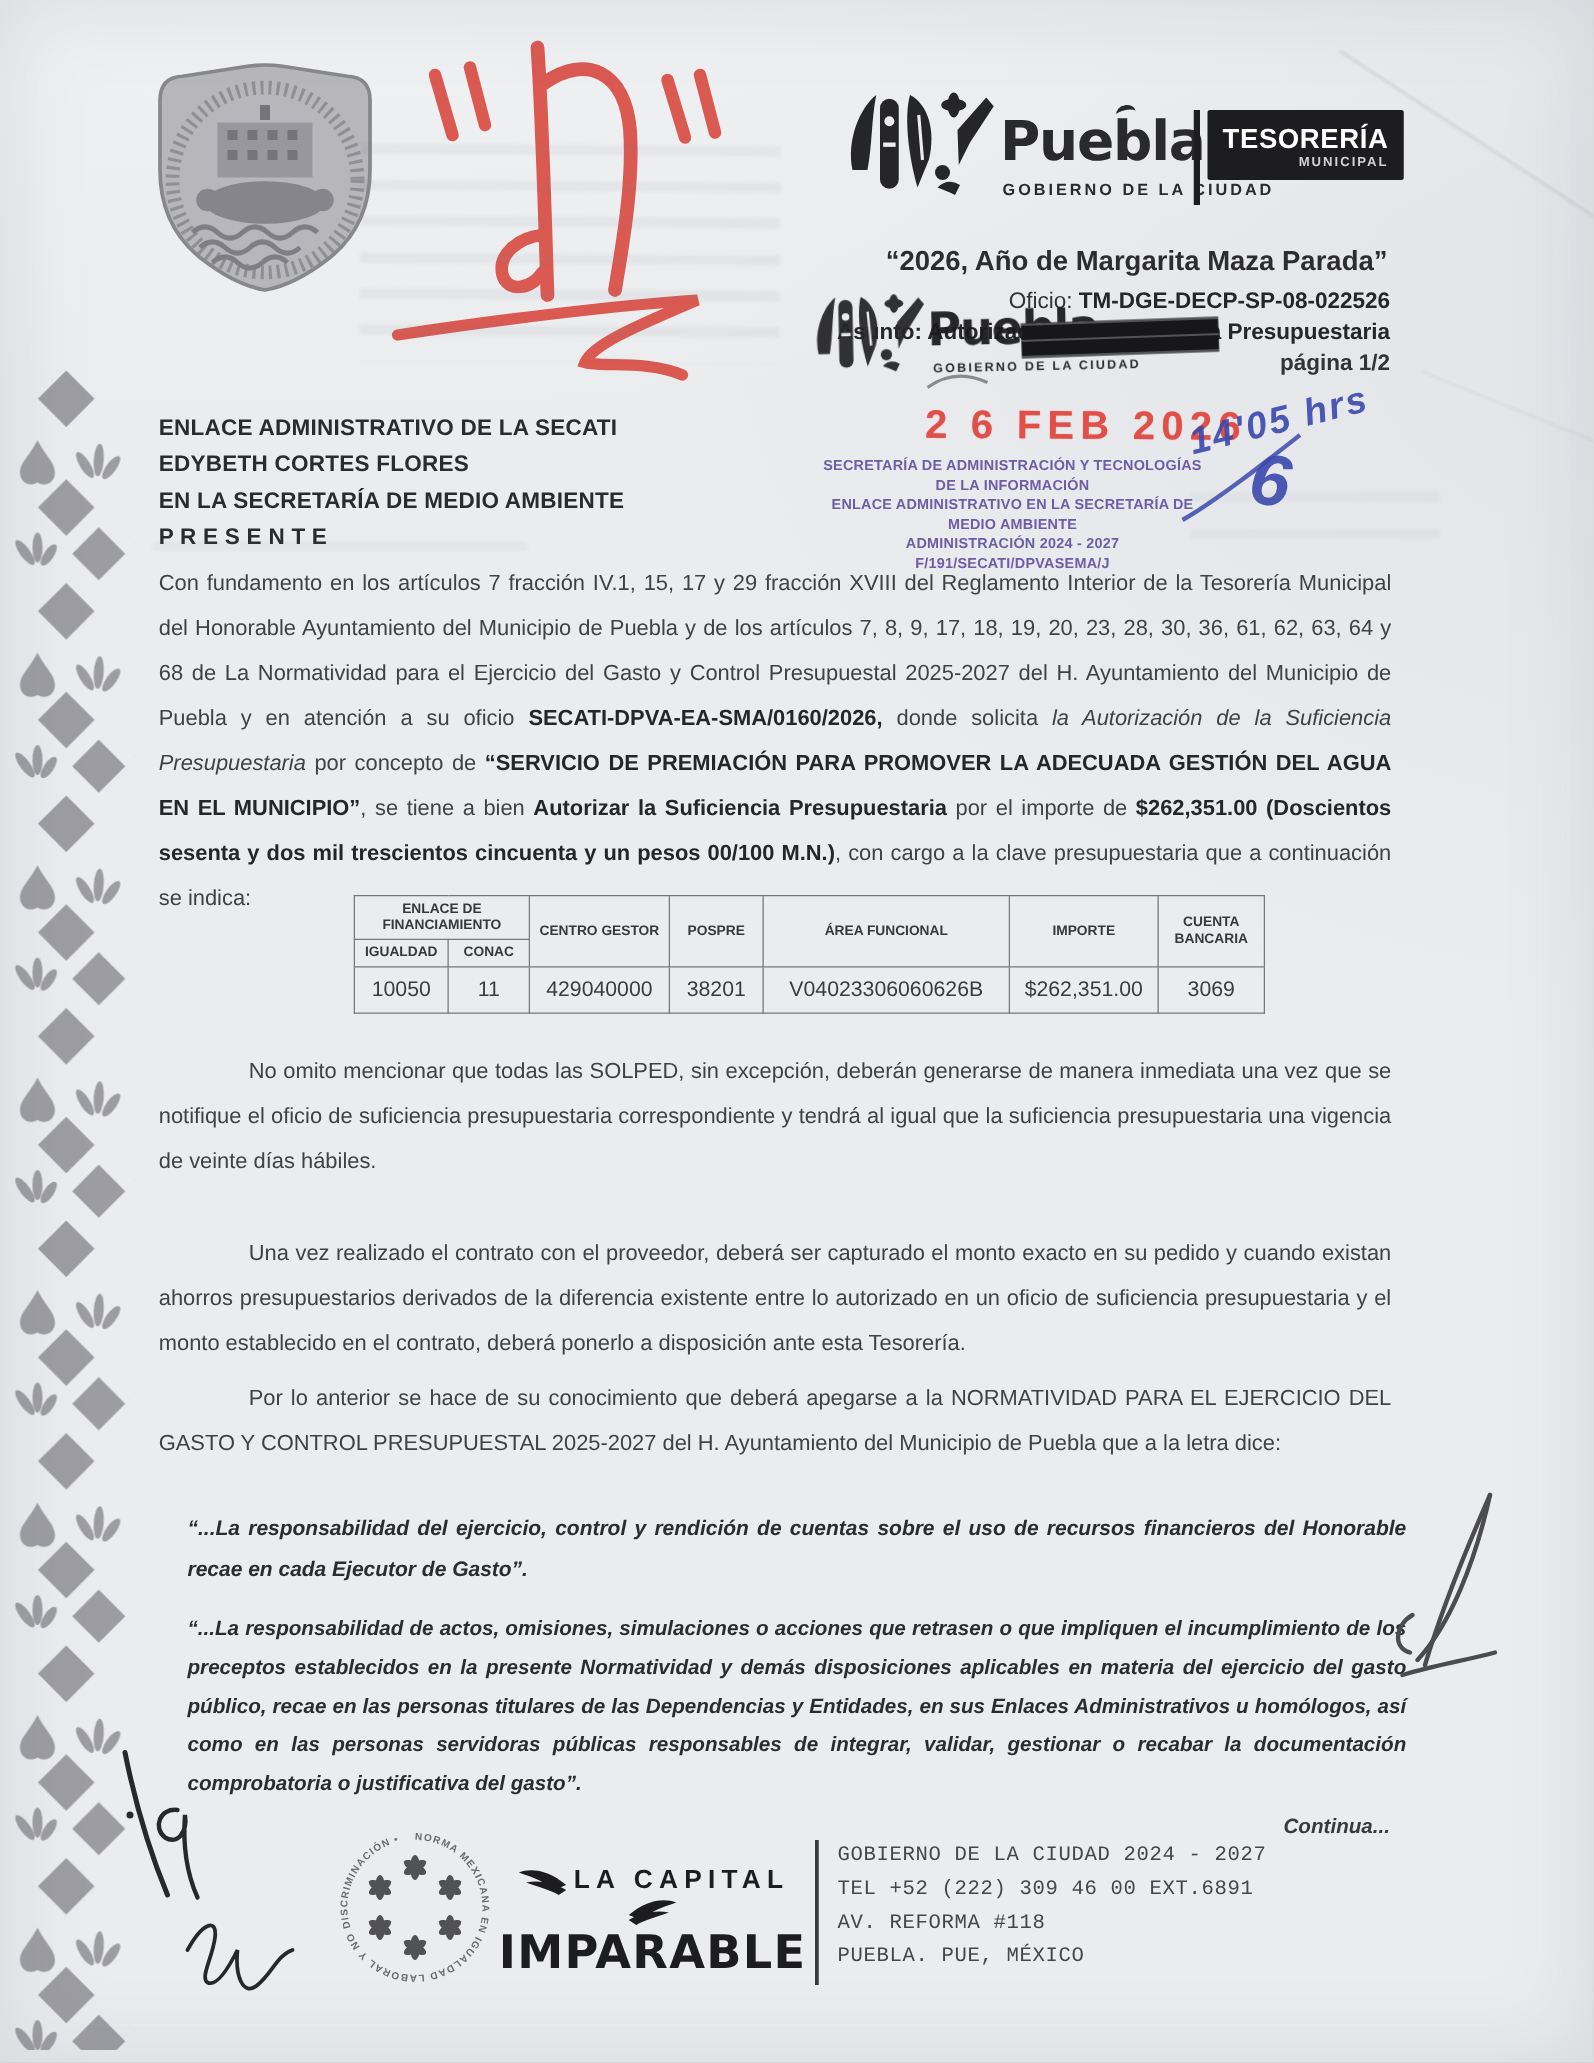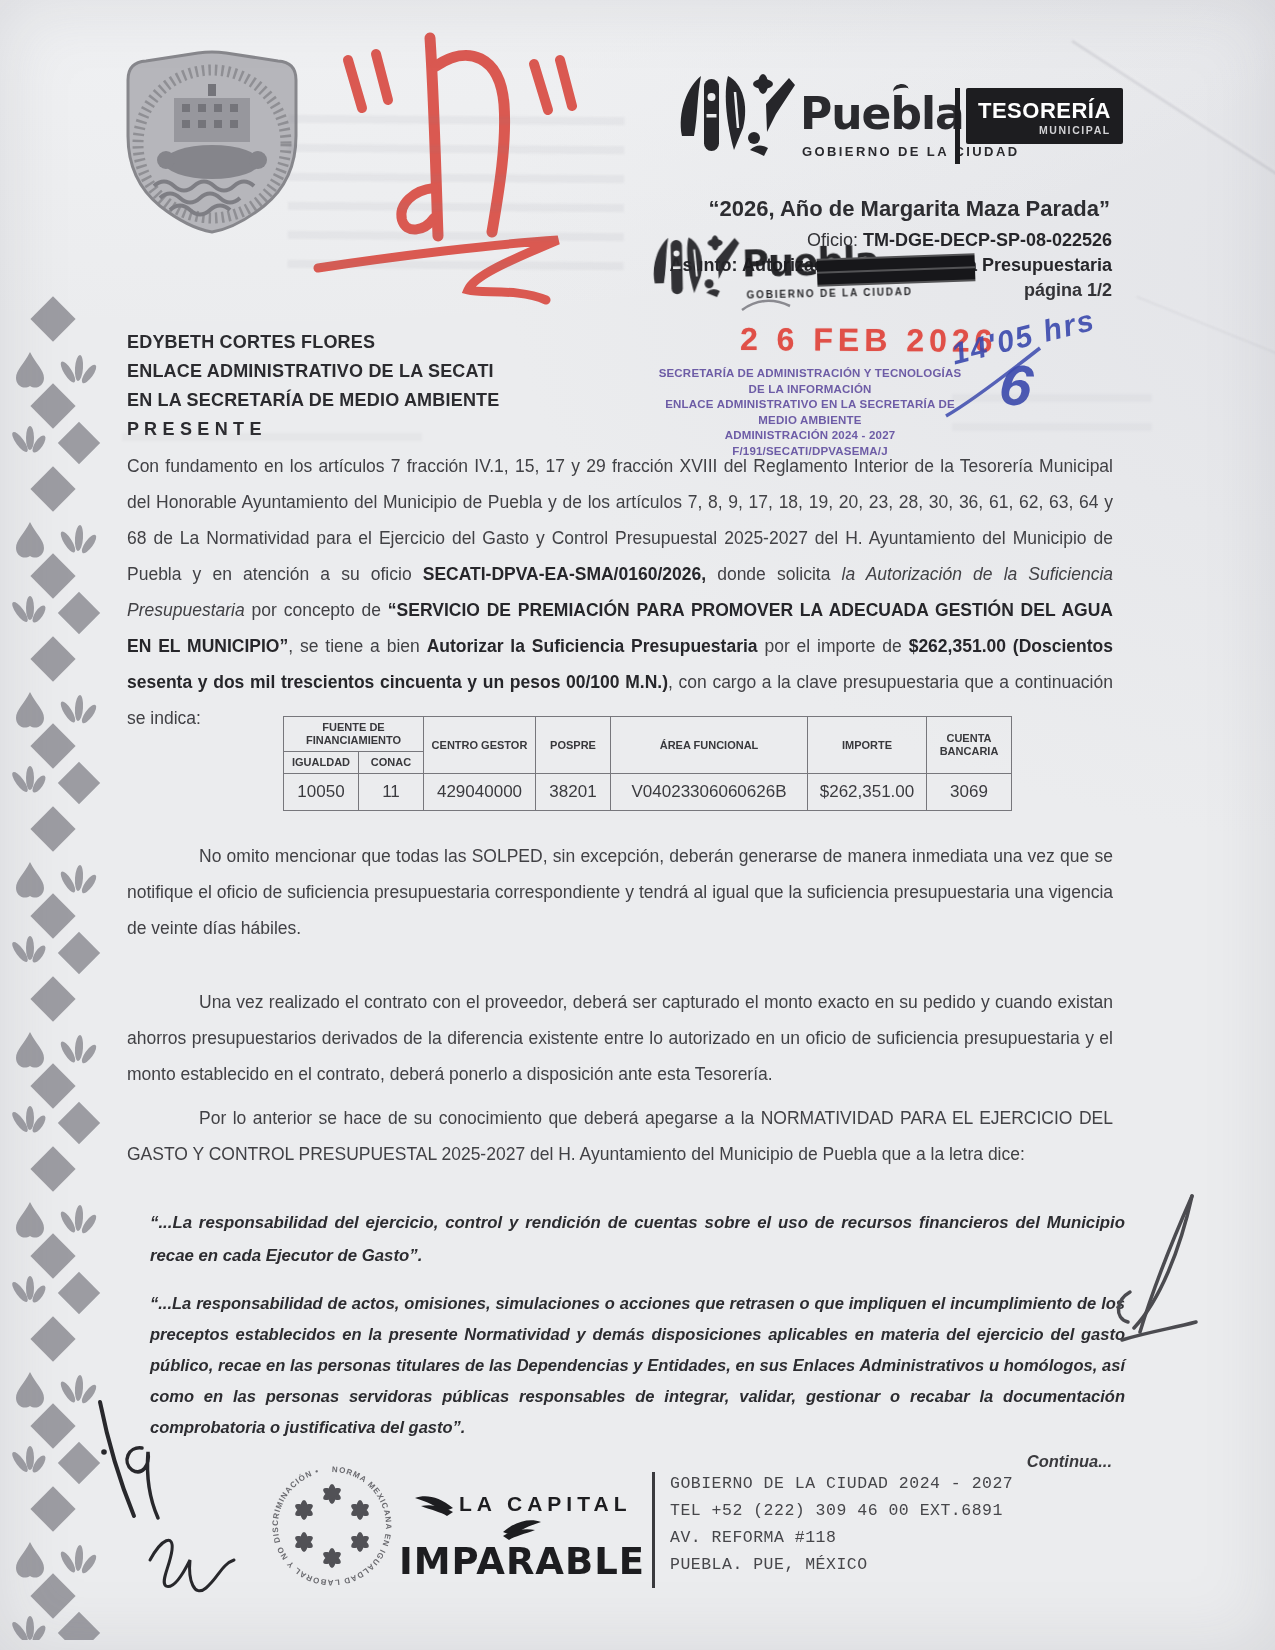--- a/index.html
+++ b/index.html
@@ -209,32 +209,32 @@
   <div class="abs purple-stamp" style="left:640px;top:366px">
       <div>SECRETARÍA DE ADMINISTRACIÓN Y TECNOLOGÍAS</div>
       <div>DE LA INFORMACIÓN</div>
       <div>ENLACE ADMINISTRATIVO EN LA SECRETARÍA DE</div>
       <div>MEDIO AMBIENTE</div>
       <div>ADMINISTRACIÓN 2024 - 2027</div>
       <div>F/191/SECATI/DPVASEMA/J</div>
     </div>
 
   <div class="abs recipient" style="left:127px;top:328px">
+      <div>ENLACE ADMINISTRATIVO DE LA SECATI</div>
       <div>EDYBETH CORTES FLORES</div>
-      <div>ENLACE ADMINISTRATIVO DE LA SECATI</div>
       <div>EN LA SECRETARÍA DE MEDIO AMBIENTE</div>
       <div>P R E S E N T E</div>
     </div>
 
   <div class="abs para" style="left:127px;top:448px"><span>Con fundamento en los artículos 7 fracción IV.1, 15, 17 y 29 fracción XVIII del Reglamento Interior de la Tesorería Municipal del Honorable Ayuntamiento del Municipio de Puebla y de los artículos 7, 8, 9, 17, 18, 19, 20, 23, 28, 30, 36, 61, 62, 63, 64 y 68 de La Normatividad para el Ejercicio del Gasto y Control Presupuestal 2025-2027 del H. Ayuntamiento del Municipio de Puebla y en atención a su oficio </span><span class="b">SECATI-DPVA-EA-SMA/0160/2026,</span><span> donde solicita </span><span class="i">la Autorización de la Suficiencia Presupuestaria</span><span> por concepto de </span><span class="b">“SERVICIO DE PREMIACIÓN PARA PROMOVER LA ADECUADA GESTIÓN DEL AGUA EN EL MUNICIPIO”</span><span>, se tiene a bien </span><span class="b">Autorizar la Suficiencia Presupuestaria</span><span> por el importe de </span><span class="b">$262,351.00 (Doscientos sesenta y dos mil trescientos cincuenta y un pesos 00/100 M.N.)</span><span>, con cargo a la clave presupuestaria que a continuación se indica:</span></div>
 
   <table class="budget abs" style="left:283px;top:716px">
     <tbody>
         <tr>
-      <th colspan="2">FUENTE DE FINANCIAMIENTO</th>
+      <th colspan="2">ENLACE DE FINANCIAMIENTO</th>
       <th rowspan="2" class="w-cg">CENTRO GESTOR</th>
       <th rowspan="2" class="w-pos">POSPRE</th>
       <th rowspan="2" class="w-af">ÁREA FUNCIONAL</th>
       <th rowspan="2" class="w-imp">IMPORTE</th>
       <th rowspan="2" class="w-cb">CUENTA BANCARIA</th>
     </tr>
     <tr>
       <th class="w-int">IGUALDAD</th>
       <th class="w-con">CONAC</th>
     </tr>
@@ -247,21 +247,21 @@
       <td>$262,351.00</td>
       <td>3069</td>
     </tr>
   </tbody>
     </table>
 
   <div class="abs para indent" style="left:127px;top:984px">Una vez realizado el contrato con el proveedor, deberá ser capturado el monto exacto en su pedido y cuando existan ahorros presupuestarios derivados de la diferencia existente entre lo autorizado en un oficio de suficiencia presupuestaria y el monto establecido en el contrato, deberá ponerlo a disposición ante esta Tesorería.</div>
   <div class="abs para indent" style="left:127px;top:838px">No omito mencionar que todas las SOLPED, sin excepción, deberán generarse de manera inmediata una vez que se notifique el oficio de suficiencia presupuestaria correspondiente y tendrá al igual que la suficiencia presupuestaria una vigencia de veinte días hábiles.</div>
   <div class="abs para indent" style="left:127px;top:1100px">Por lo anterior se hace de su conocimiento que deberá apegarse a la NORMATIVIDAD PARA EL EJERCICIO DEL GASTO Y CONTROL PRESUPUESTAL 2025-2027 del H. Ayuntamiento del Municipio de Puebla que a la letra dice:</div>
 
-  <div class="abs quote q1" style="left:150px;top:1206px">“...La responsabilidad del ejercicio, control y rendición de cuentas sobre el uso de recursos financieros del Municipio recae en cada Ejecutor de Gasto”.</div>
+  <div class="abs quote q1" style="left:150px;top:1206px">“...La responsabilidad del ejercicio, control y rendición de cuentas sobre el uso de recursos financieros del Honorable recae en cada Ejecutor de Gasto”.</div>
   <div class="abs quote q2" style="left:150px;top:1288px">“...La responsabilidad de actos, omisiones, simulaciones o acciones que retrasen o que impliquen el incumplimiento de los preceptos establecidos en la presente Normatividad y demás disposiciones aplicables en materia del ejercicio del gasto público, recae en las personas titulares de las Dependencias y Entidades, en sus Enlaces Administrativos u homólogos, así como en las personas servidoras públicas responsables de integrar, validar, gestionar o recabar la documentación comprobatoria o justificativa del gasto”.</div>
 
   <svg class="abs" style="left:1100px;top:1188px" width="105" height="170" fill="none" stroke="#4b4b50" stroke-width="3.5" stroke-linecap="round">
     <path d="M92 8 C70 58 52 104 40 144"></path>
     <path d="M92 8 C80 62 60 112 34 140"></path>
     <path d="M30 104 C16 112 14 130 28 134"></path>
     <path d="M22 152 C48 144 74 140 96 134"></path>
   </svg>
 
   <div class="abs continua" style="left:812px;top:1452px">Continua...</div>

